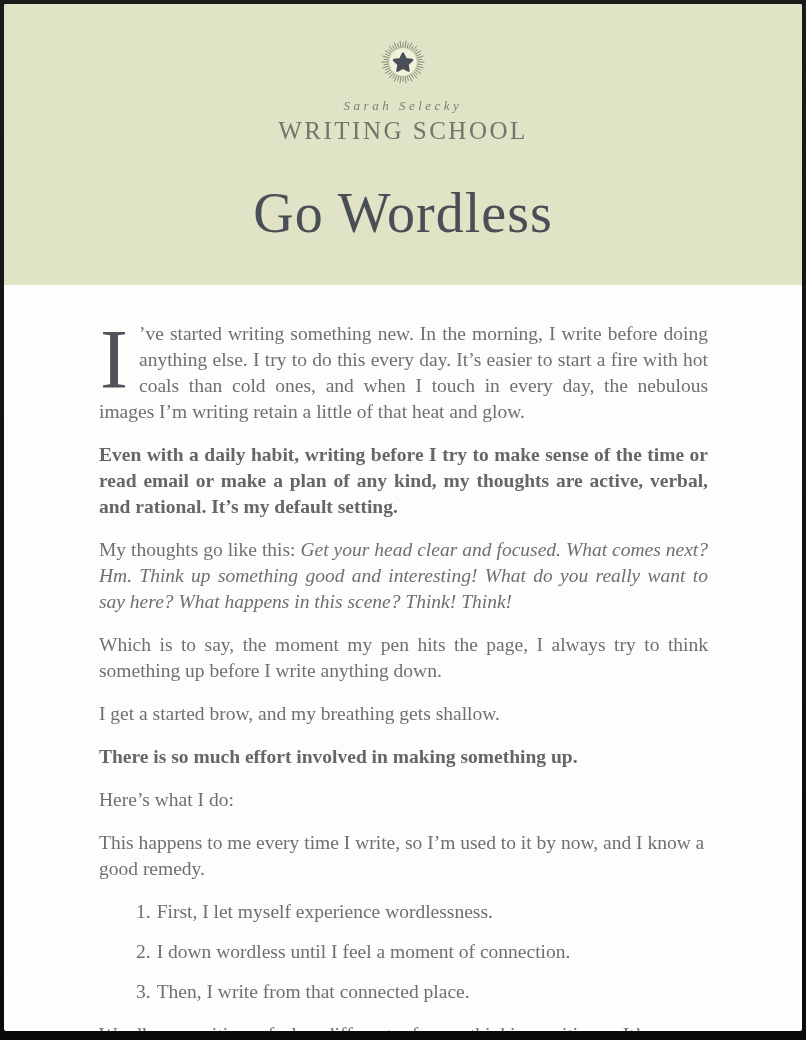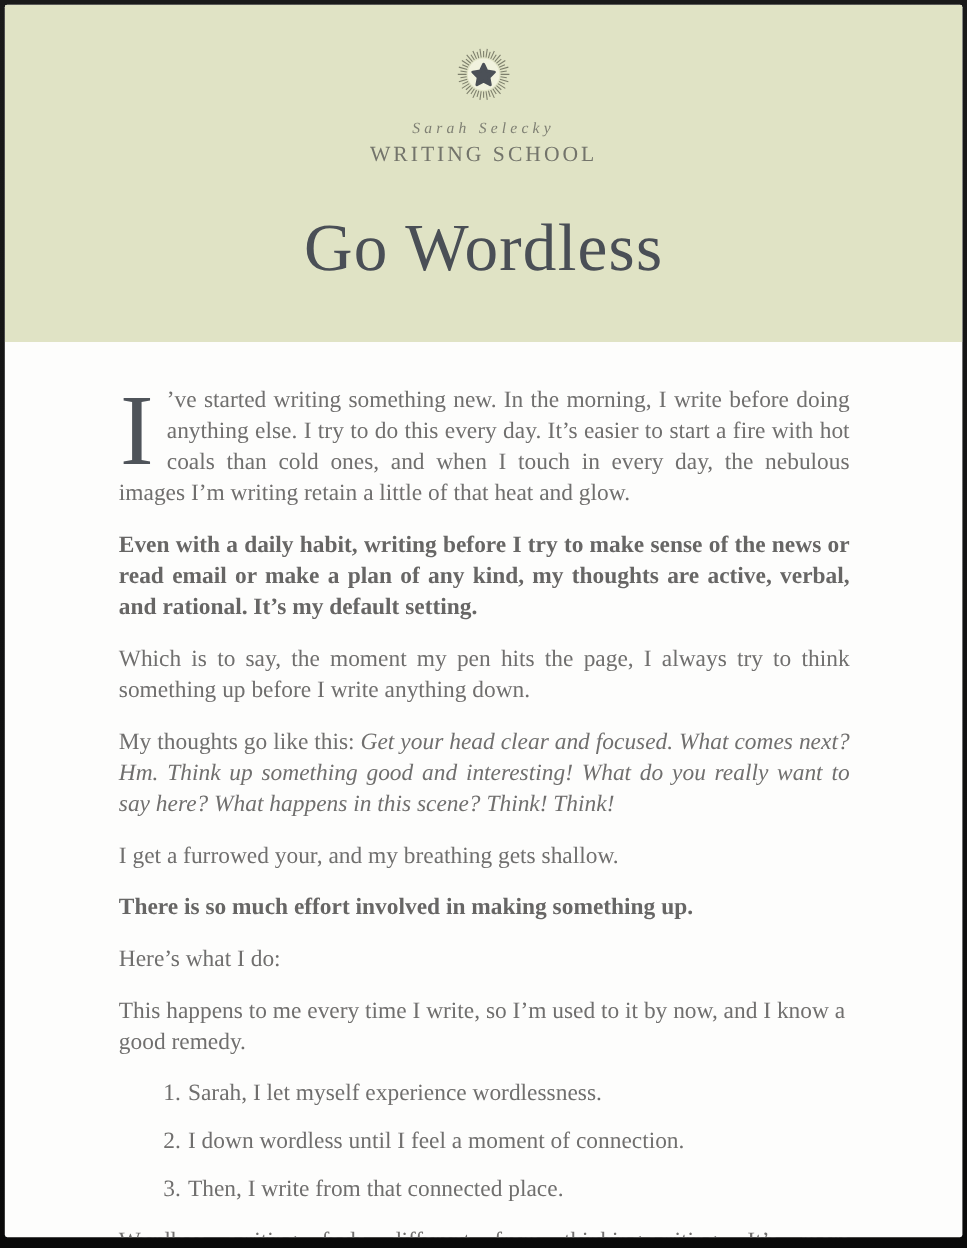--- a/index.html
+++ b/index.html
@@ -31,21 +31,21 @@
   .logo-wrap svg { display: inline-block; }
   .brand-name {
     margin-top: 6px;
     font-style: italic;
     font-size: 13px;
     letter-spacing: 3.5px;
     color: #7e7f73;
   }
   .brand-school {
     margin-top: 3px;
-    font-size: 18px;
+    font-size: 25px;
     letter-spacing: 2.5px;
     color: #73746b;
   }
   .page-title {
     margin-top: 38px;
     font-size: 56px;
     font-weight: 400;
     letter-spacing: 1px;
     color: #4a4f56;
     line-height: 1.1;
@@ -138,33 +138,33 @@
       </div>
       <div class="brand-name">Sarah Selecky</div>
       <div class="brand-school">WRITING SCHOOL</div>
       <div class="page-title">Go Wordless</div>
     </div>
 
     <div class="content">
       <p class="justify">
         <span class="dropcap">I</span><span>’ve started writing something new. In the morning, I write before doing anything else. I try to do this every day. It’s easier to start a fire with hot coals than cold ones, and when I touch in every day, the nebulous images I’m writing retain a little of that heat and glow.</span>
       </p>
-      <p class="justify bold">Even with a daily habit, writing before I try to make sense of the news or read email or make a plan of any kind, my thoughts are active, verbal, and rational. It’s my default setting.</p>
-      <p class="justify">Which is to say, the moment my pen hits the page, I always try to think something up before I write anything down.</p>
+      <p class="justify bold">Even with a daily habit, writing before I try to make sense of the time or read email or make a plan of any kind, my thoughts are active, verbal, and rational. It’s my default setting.</p>
       <p class="justify">
         <span>My thoughts go like this: </span><span class="italic">Get your head clear and focused. What comes next? Hm. Think up something good and interesting! What do you really want to say here? What happens in this scene? Think! Think!</span>
       </p>
-      <p>I get a furrowed your, and my breathing gets shallow.</p>
+      <p class="justify">Which is to say, the moment my pen hits the page, I always try to think something up before I write anything down.</p>
+      <p>I get a started brow, and my breathing gets shallow.</p>
       <p class="bold">There is so much effort involved in making something up.</p>
       <p>Here’s what I do:</p>
       <p>This happens to me every time I write, so I’m used to it by now, and I know a good remedy.</p>
 
       <ol class="steps">
         <li>
-          <span class="num">1.</span><span>Sarah, I let myself experience wordlessness.</span>
+          <span class="num">1.</span><span>First, I let myself experience wordlessness.</span>
         </li>
         <li>
           <span class="num">2.</span><span>I down wordless until I feel a moment of connection.</span>
         </li>
         <li>
           <span class="num">3.</span><span>Then, I write from that connected place.</span>
         </li>
       </ol>
 
       <p class="justify">Wordless writing feels different from thinking-writing. It’s more collaborative. Writing from a wordless place makes it feel like you’re writing from the inside of the story.</p>

